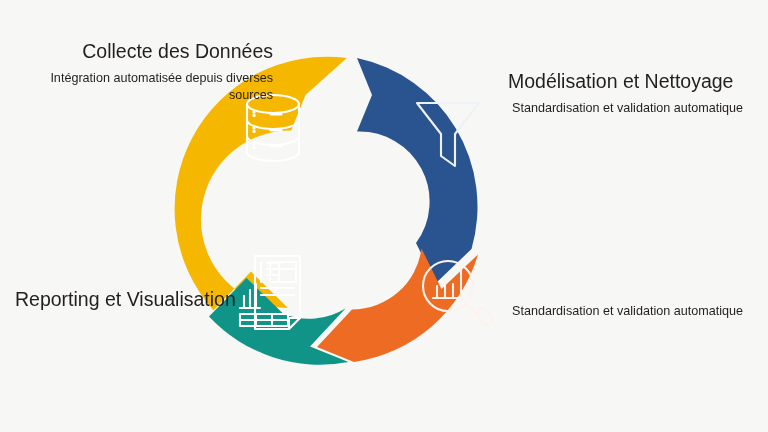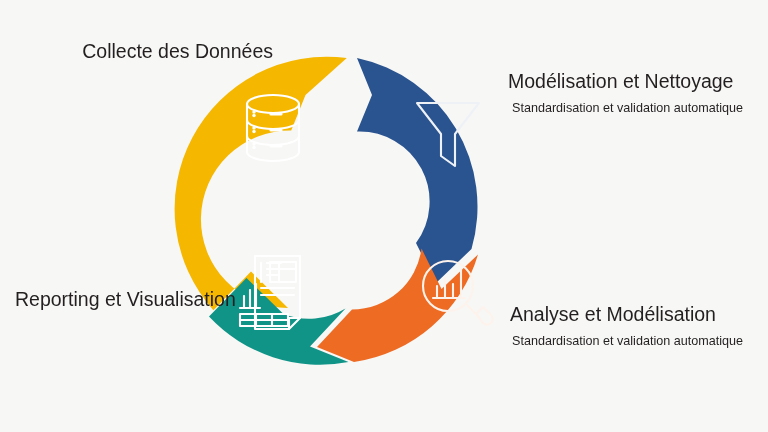--- a/index.html
+++ b/index.html
@@ -193,29 +193,29 @@
     <g transform="translate(270,290)" fill="none" stroke="#ffffff" stroke-width="2.1" stroke-linecap="round" stroke-linejoin="round">
       <rect x="0" y="-28" width="26" height="20"></rect>
       <line x1="0" y1="-21" x2="26" y2="-21"></line>
       <line x1="9" y1="-28" x2="9" y2="-8"></line>
     </g>
 
   </svg>
 
   <div class="label-block lbl-tl">
     <p class="label-title">Collecte des Données</p>
+    <p class="label-sub">Intégration automatisée depuis diverses sources</p>
   </div>
 
   <div class="label-block lbl-tr">
     <p class="label-title">Modélisation et Nettoyage</p>
     <p class="label-sub">Standardisation et validation automatique</p>
   </div>
 
   <div class="label-block lbl-br">
-    <p class="label-title">Analyse et Modélisation</p>
     <p class="label-sub">Standardisation et validation automatique</p>
   </div>
 
   <div class="label-block lbl-bl">
     <p class="label-title">Reporting et Visualisation</p>
   </div>
 
 </div>
 
 </body></html>

